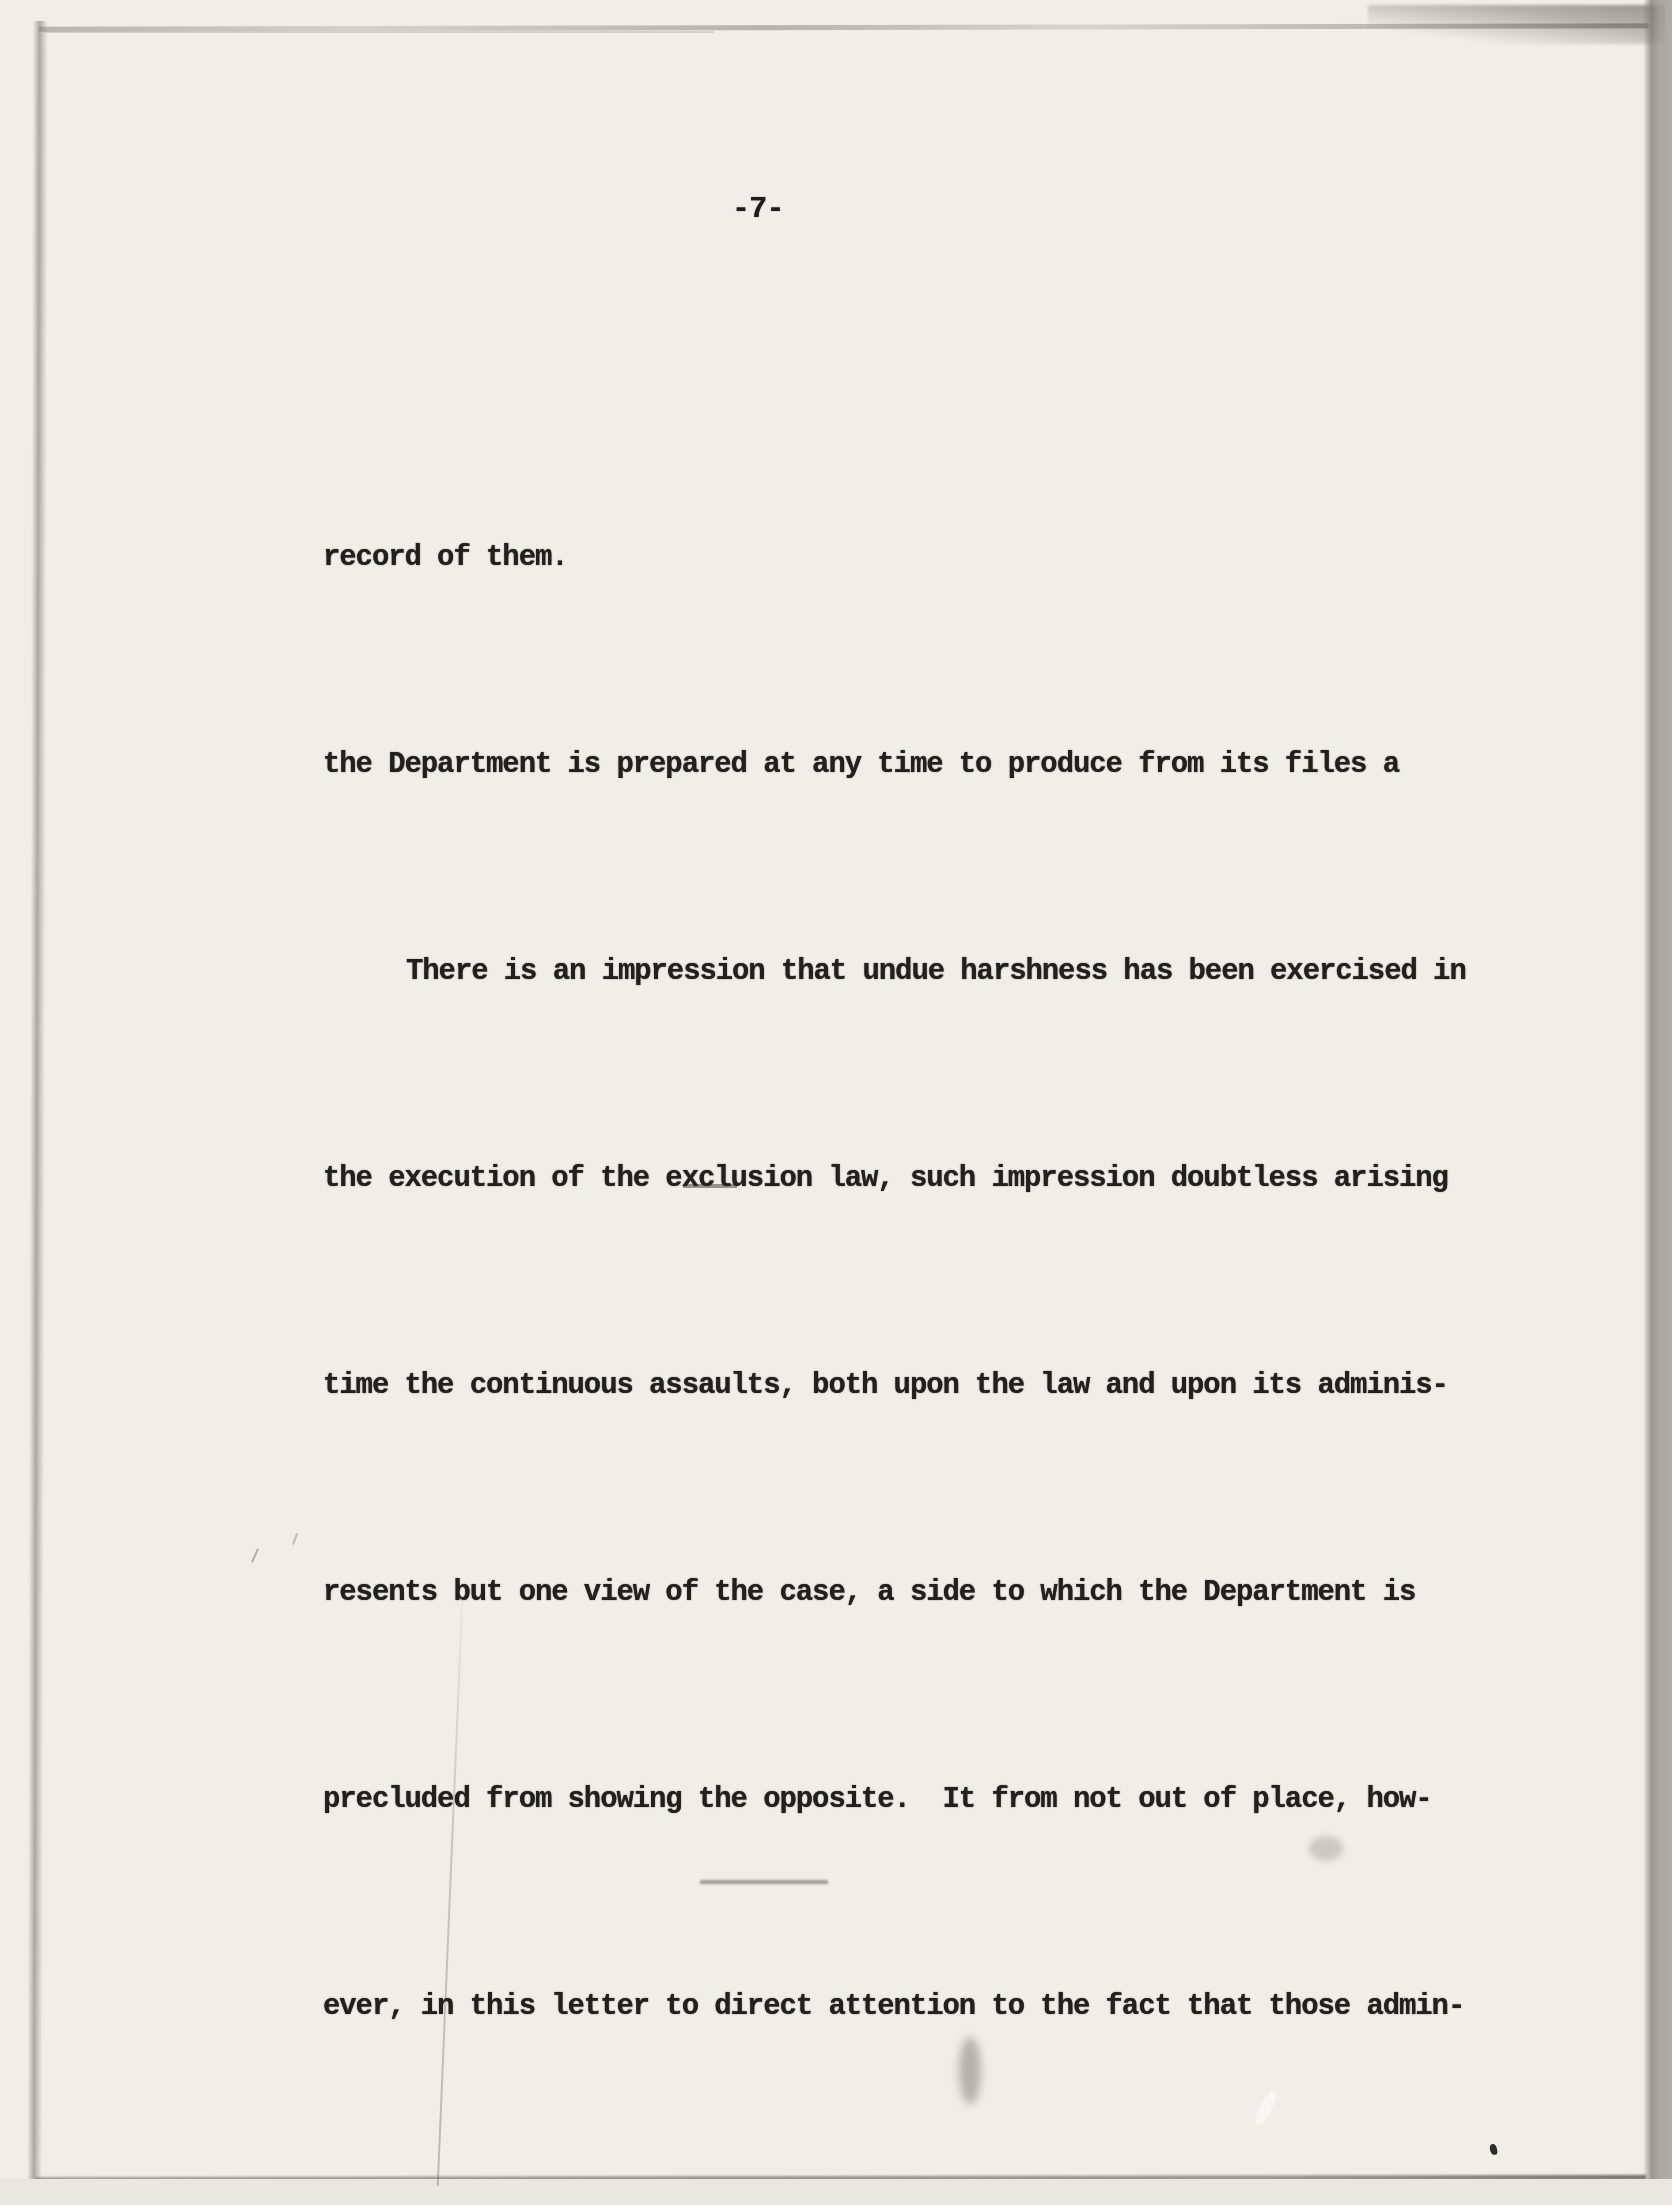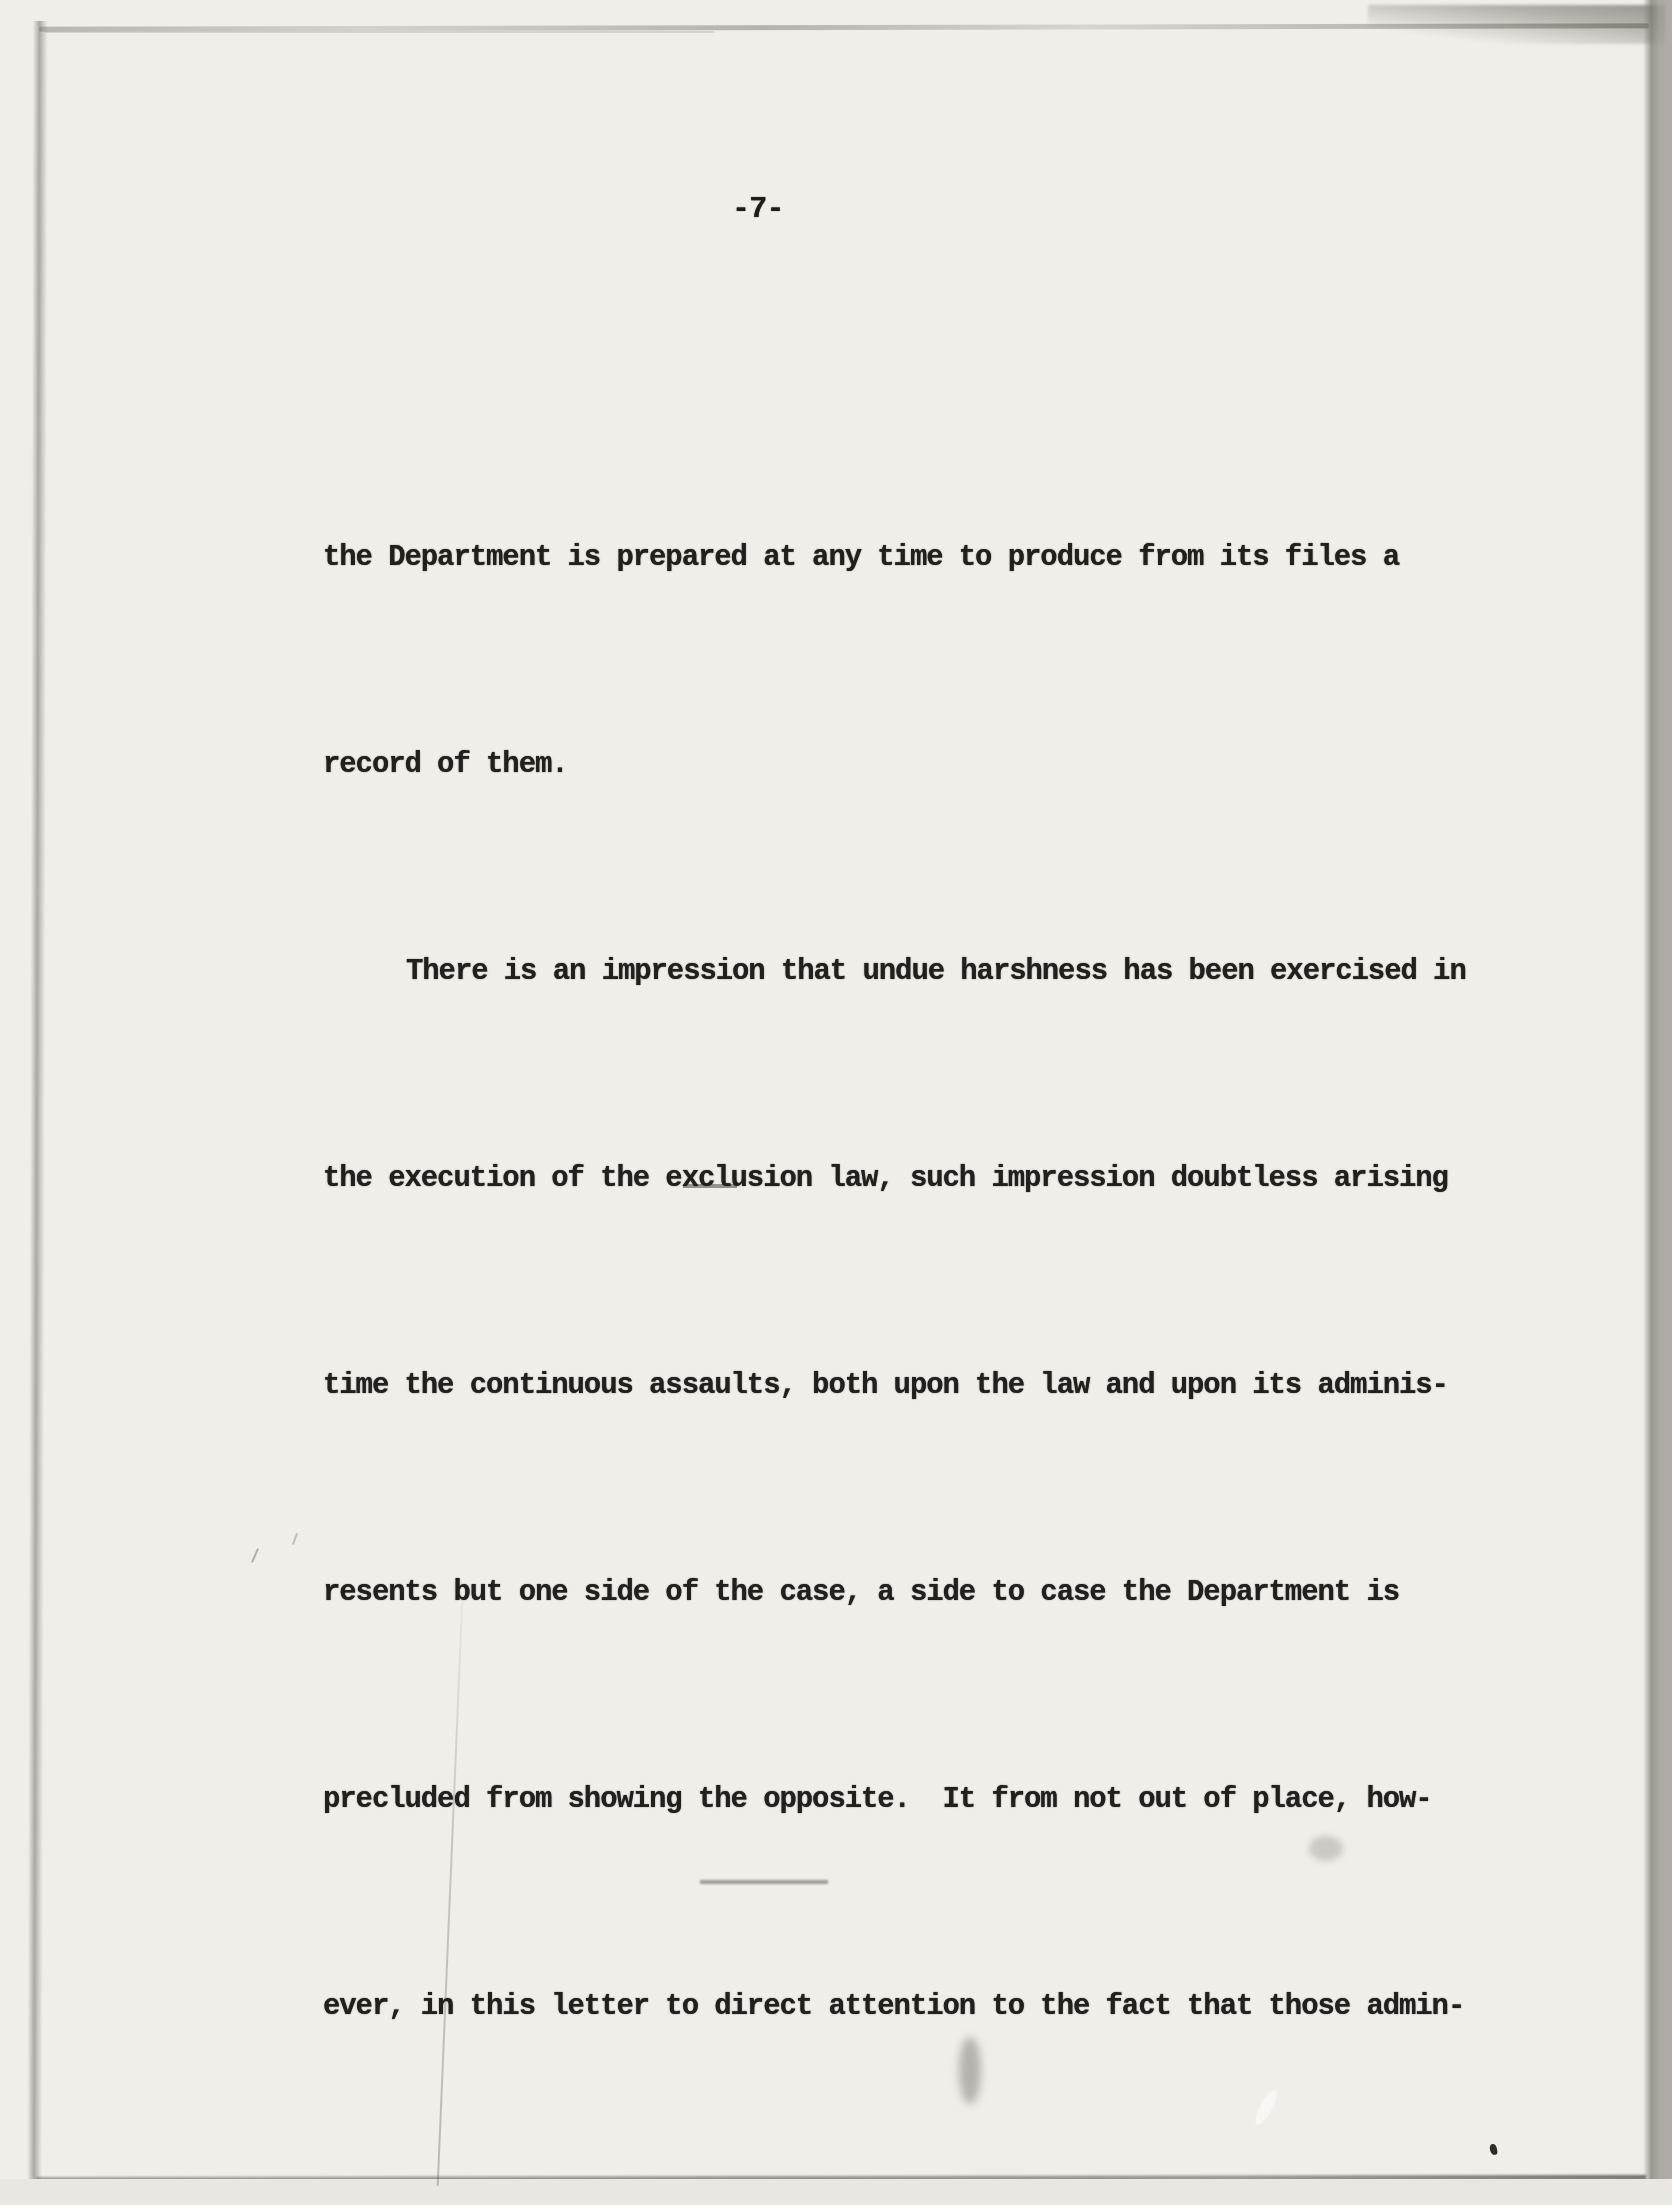--- a/index.html
+++ b/index.html
@@ -140,26 +140,26 @@
   <div class="smear-1"></div>
   <div class="smear-2"></div>
   <div class="smear-3"></div>
   <div class="smudge-dark"></div>
   <div class="white-scratch"></div>
   <div class="ink-speck"></div>
 
   <div class="pagenum">-7-</div>
 
   <div class="body-text">
+    <div class="line">record of them.</div>
     <div class="line">the Department is prepared at any time to produce from its files a</div>
-    <div class="line">record of them.</div>
     <div class="line indent">There is an impression that undue harshness has been exercised in</div>
     <div class="line">the execution of the exclusion law, such impression doubtless arising</div>
     <div class="line">time the continuous assaults, both upon the law and upon its adminis-</div>
-    <div class="line">resents but one side of the case, a side to case the Department is</div>
+    <div class="line">resents but one view of the case, a side to which the Department is</div>
     <div class="line">precluded from showing the opposite.  It from not out of place, how-</div>
     <div class="line">ever, in this letter to direct attention to the fact that those admin-</div>
     
     
     
     
     
     
     
     

